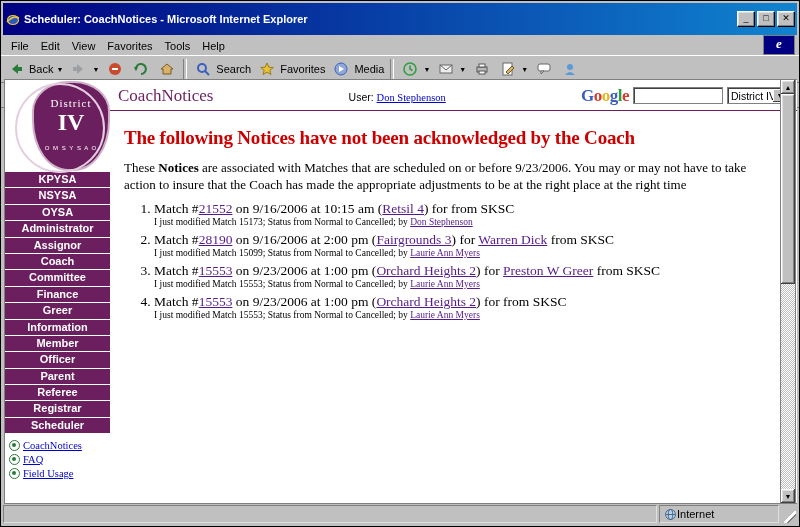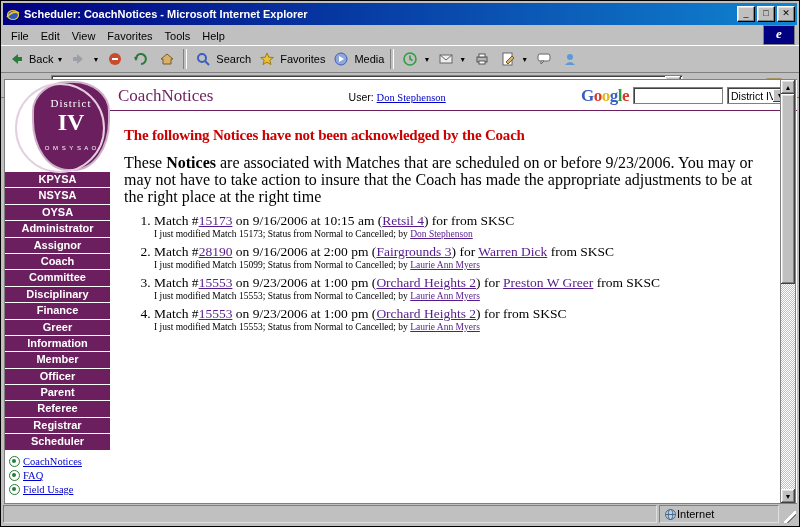--- a/index.html
+++ b/index.html
@@ -16,21 +16,21 @@
     width: 800px;
     height: 527px;
     background: #c0c0c0;
     position: relative;
     overflow: hidden;
     border: 1px solid #000;
     box-sizing: border-box;
   }
   
   .titlebar {
-    height: 22px;
+    height: 32px;
     background: linear-gradient(to right, #000080, #1084d0);
     display: flex;
     align-items: center;
     padding: 0 2px;
     margin: 2px 2px 0 2px;
   }
   .titlebar .tb-icon {
     width: 16px; height: 14px;
     margin-right: 3px;
     display: flex; align-items: center; justify-content: center;
@@ -350,28 +350,28 @@
     display: flex; align-items: center; justify-content: center;
     font-size: 7px;
     margin-top: 1px;
   }
   .body-area {
     padding: 10px 14px 0 14px;
   }
   h1.notice-h {
     font-family: "Liberation Serif", serif;
     color: #cc0000;
-    font-size: 15px;
+    font-size: 19px;
     font-weight: bold;
     margin: 6px 0 10px 0;
     letter-spacing: -0.2px;
   }
   p.intro {
     font-family: "Liberation Serif", serif;
-    font-size: 16px;
+    font-size: 13px;
     color: #000;
     margin: 0 0 8px 0;
     line-height: 17px;
     max-width: 650px;
   }
   p.intro b { font-weight: bold; }
   ol.notices {
     margin: 4px 0 0 0;
     padding-left: 30px;
     font-family: "Liberation Serif", serif;
@@ -664,21 +664,20 @@
         <div class="ring"></div>
       </div>
       <div class="navlist">
         <div class="navitem">KPYSA</div>
         <div class="navitem">NSYSA</div>
         <div class="navitem">OYSA</div>
         <div class="navitem">Administrator</div>
         <div class="navitem">Assignor</div>
         <div class="navitem">Coach</div>
         <div class="navitem">Committee</div>
-        <div class="navitem">Disciplinary</div>
         <div class="navitem">Finance</div>
         <div class="navitem">Greer</div>
         <div class="navitem">Information</div>
         <div class="navitem">Member</div>
         <div class="navitem">Officer</div>
         <div class="navitem">Parent</div>
         <div class="navitem">Referee</div>
         <div class="navitem">Registrar</div>
         <div class="navitem">Scheduler</div>
       </div>
@@ -714,21 +713,21 @@
           </span>
         </div>
       </div>
 
       <div class="body-area">
         <h1 class="notice-h">The following Notices have not been acknowledged by the Coach</h1>
         <p class="intro"><span>These </span><b>Notices</b><span> are associated with Matches that are scheduled on or before 9/23/2006.  You may or may not have to take action to insure that the Coach has made the appropriate adjustments to be at the right place at the right time</span></p>
 
         <ol class="notices">
           <li>
-            <span>Match #</span><a href="#">15173</a><span> on 9/16/2006 at 10:15 am (</span><a href="#">Retsil 4</a><span>) for from SKSC</span>
+            <span>Match #</span><a href="#">21552</a><span> on 9/16/2006 at 10:15 am (</span><a href="#">Retsil 4</a><span>) for from SKSC</span>
             <div class="sub"><span>I just modified Match 15173; Status from Normal to Cancelled; by </span><a href="#">Don Stephenson</a></div>
           </li>
           <li>
             <span>Match #</span><a href="#">28190</a><span> on 9/16/2006 at 2:00 pm (</span><a href="#">Fairgrounds 3</a><span>) for </span><a href="#">Warren Dick</a><span> from SKSC</span>
             <div class="sub"><span>I just modified Match 15099; Status from Normal to Cancelled; by </span><a href="#">Laurie Ann Myers</a></div>
           </li>
           <li>
             <span>Match #</span><a href="#">15553</a><span> on 9/23/2006 at 1:00 pm (</span><a href="#">Orchard Heights 2</a><span>) for </span><a href="#">Preston W Greer</a><span> from SKSC</span>
             <div class="sub"><span>I just modified Match 15553; Status from Normal to Cancelled; by </span><a href="#">Laurie Ann Myers</a></div>
           </li>

